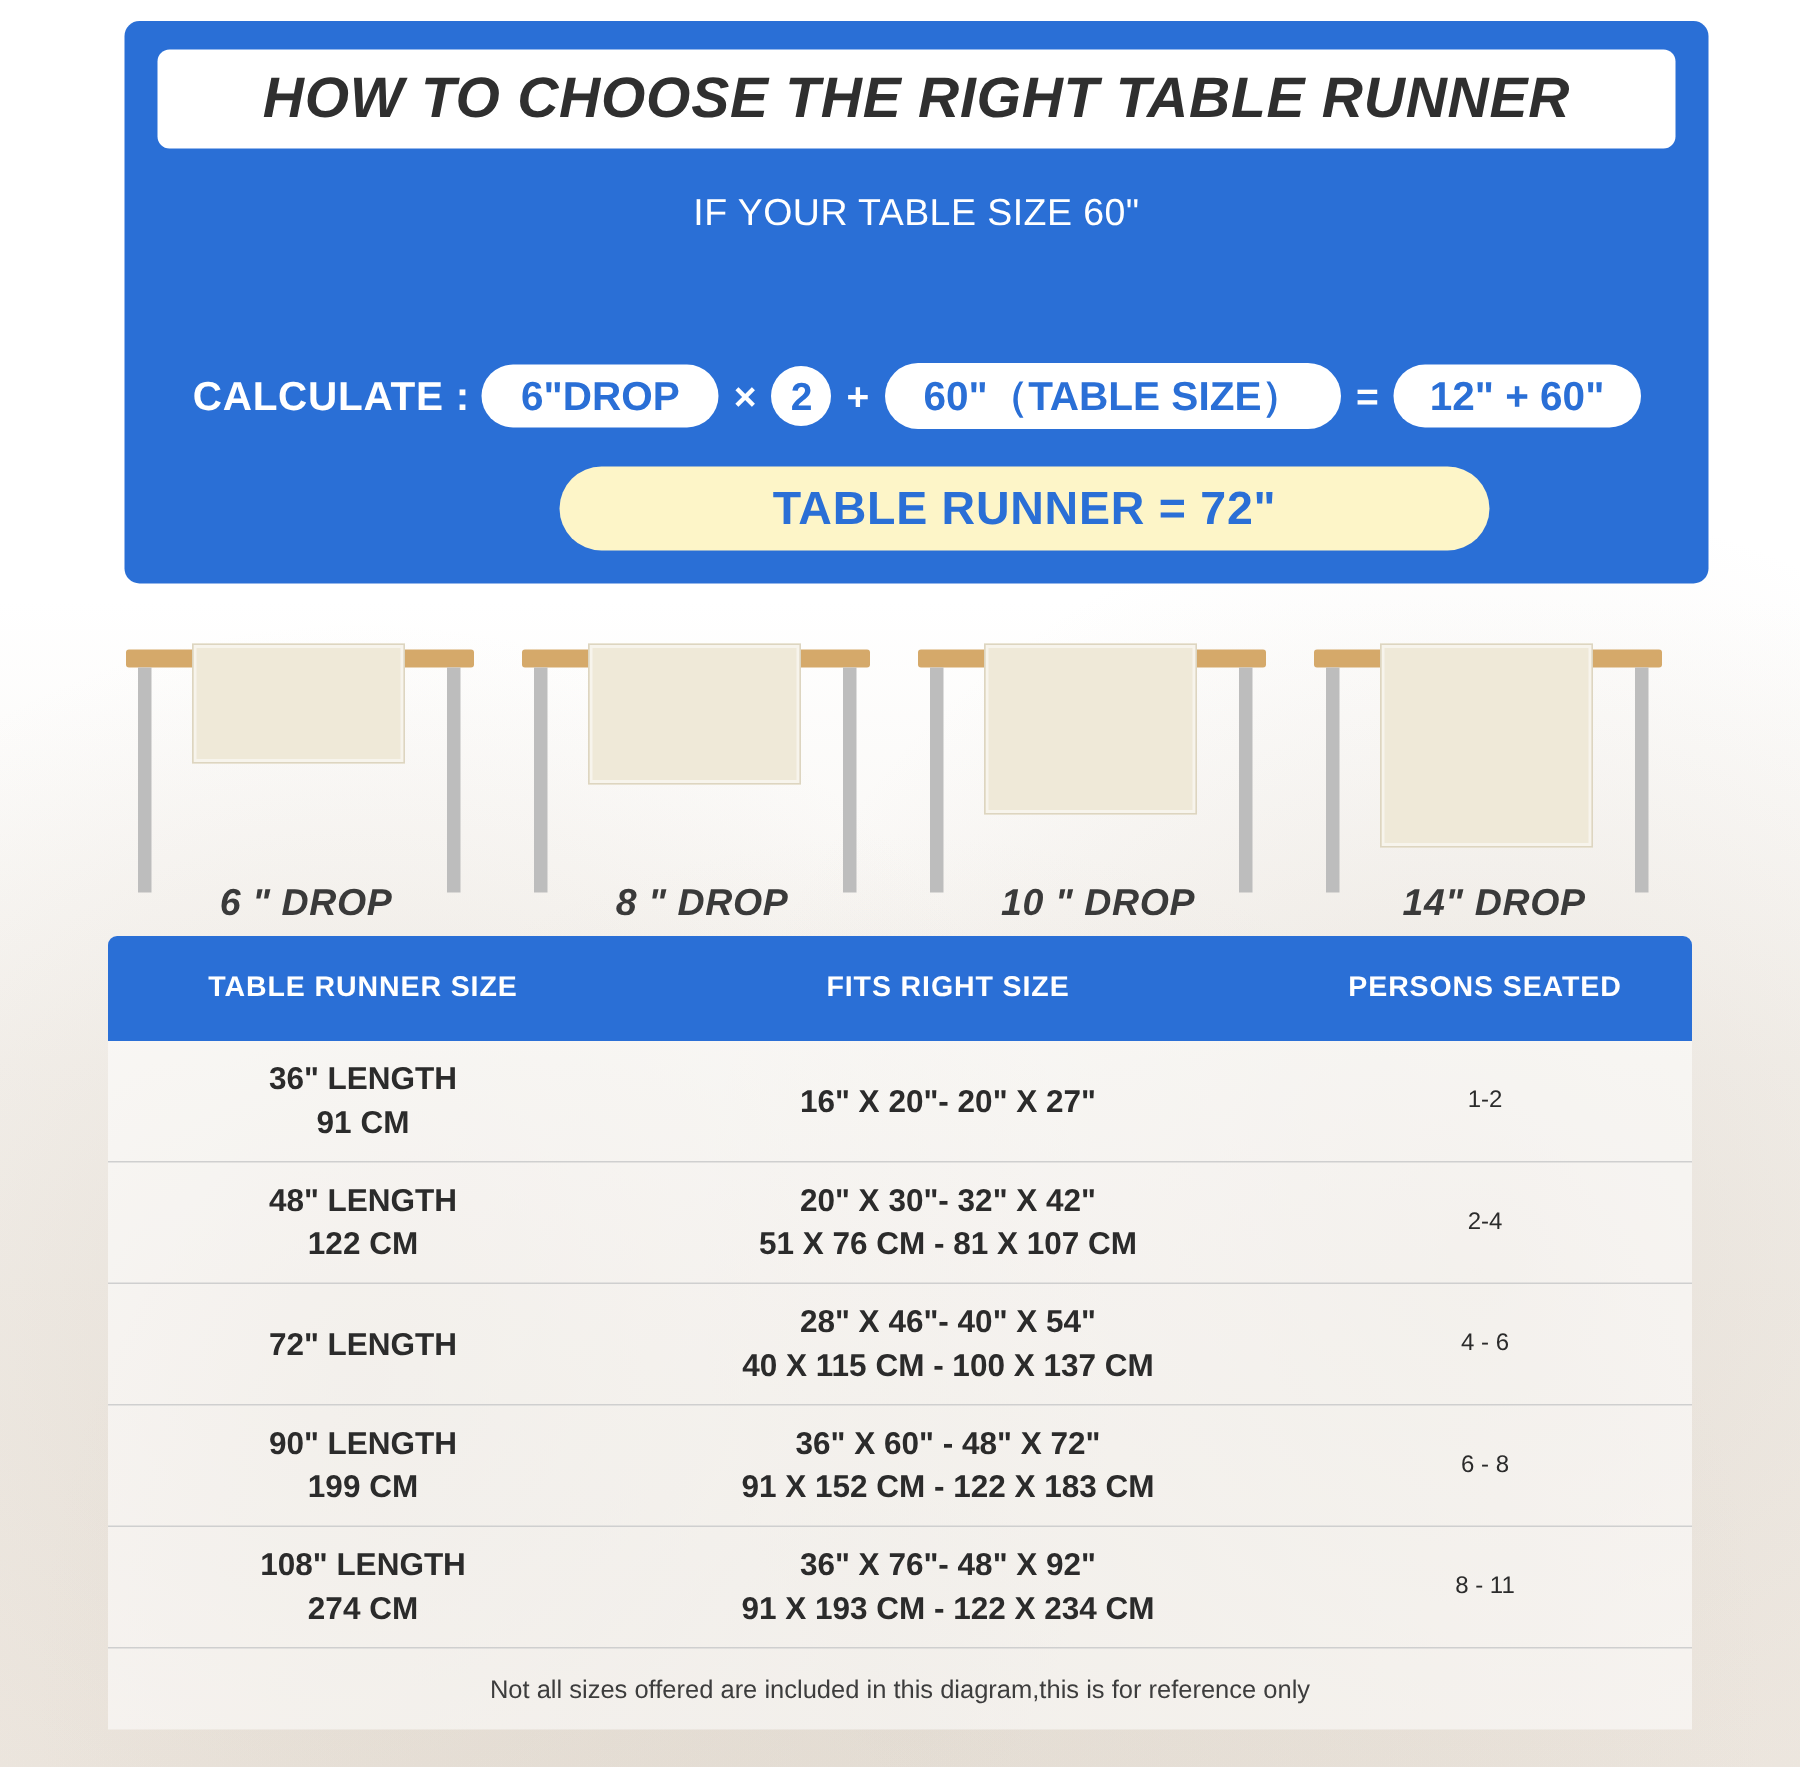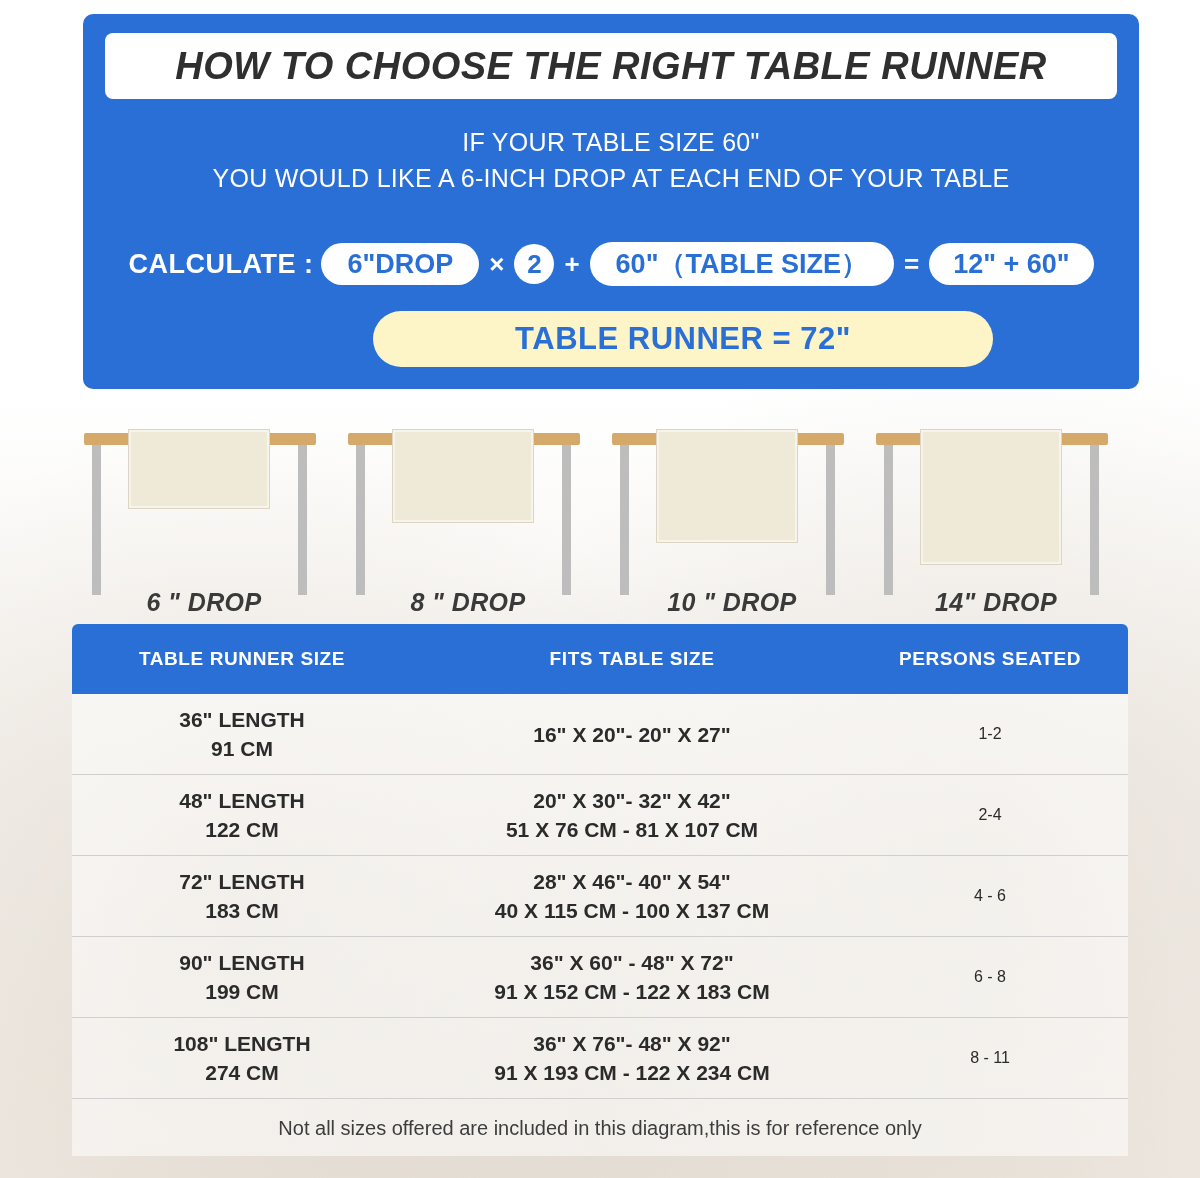--- a/index.html
+++ b/index.html
@@ -208,39 +208,38 @@
     font-size: 21px;
     font-weight: bold;
     line-height: 29px;
   }
   .st-row .col3 {
     font-size: 16px;
     font-weight: normal;
   }
   .st-note {
     text-align: center;
-    font-size: 20px;
+    font-size: 17px;
     color: #3d3d3d;
     padding: 18px 0 16px;
   }
 </style>
 </head>
 <body>
 
 <div class="bg-wash"></div>
 
 <div class="calc-panel">
 
   <div class="calc-title-pill">
     <span>HOW TO CHOOSE THE RIGHT TABLE RUNNER</span>
   </div>
 
   <div class="calc-sub">
     <div>IF YOUR TABLE SIZE 60"</div>
-    <div>YOU WOULD LIKE A 6-INCH DROP AT EACH END OF YOUR TABLE</div>
   </div>
 
   <div class="calc-row">
     <span class="calc-label">CALCULATE :</span>
     <span class="pill pill-drop">6"DROP</span>
     <span class="op">×</span>
     <span class="pill pill-two">2</span>
     <span class="op">+</span>
     <span class="pill pill-size">60"（TABLE SIZE）</span>
     <span class="op">=</span>
@@ -285,21 +284,21 @@
     <div class="runner" style="height:134px"></div>
     <div class="drop-label">14" DROP</div>
   </div>
 
 </div>
 
 <div class="size-table">
 
   <div class="st-head">
     <div class="col1">TABLE RUNNER SIZE</div>
-    <div class="col2">FITS TABLE SIZE</div>
+    <div class="col2">FITS RIGHT SIZE</div>
     <div class="col3">PERSONS SEATED</div>
   </div>
 
   <div class="st-row">
     <div class="col1">
       <div>36" LENGTH</div>
       <div>91 CM</div>
     </div>
     <div class="col2">
       <div>16" X 20"- 20" X 27"</div>
@@ -315,21 +314,20 @@
     <div class="col2">
       <div>20" X 30"- 32" X 42"</div>
       <div>51 X 76 CM - 81 X 107 CM</div>
     </div>
     <div class="col3">2-4</div>
   </div>
 
   <div class="st-row">
     <div class="col1">
       <div>72" LENGTH</div>
-      <div>183 CM</div>
     </div>
     <div class="col2">
       <div>28" X 46"- 40" X 54"</div>
       <div>40 X 115 CM - 100 X 137 CM</div>
     </div>
     <div class="col3">4 - 6</div>
   </div>
 
   <div class="st-row">
     <div class="col1">

